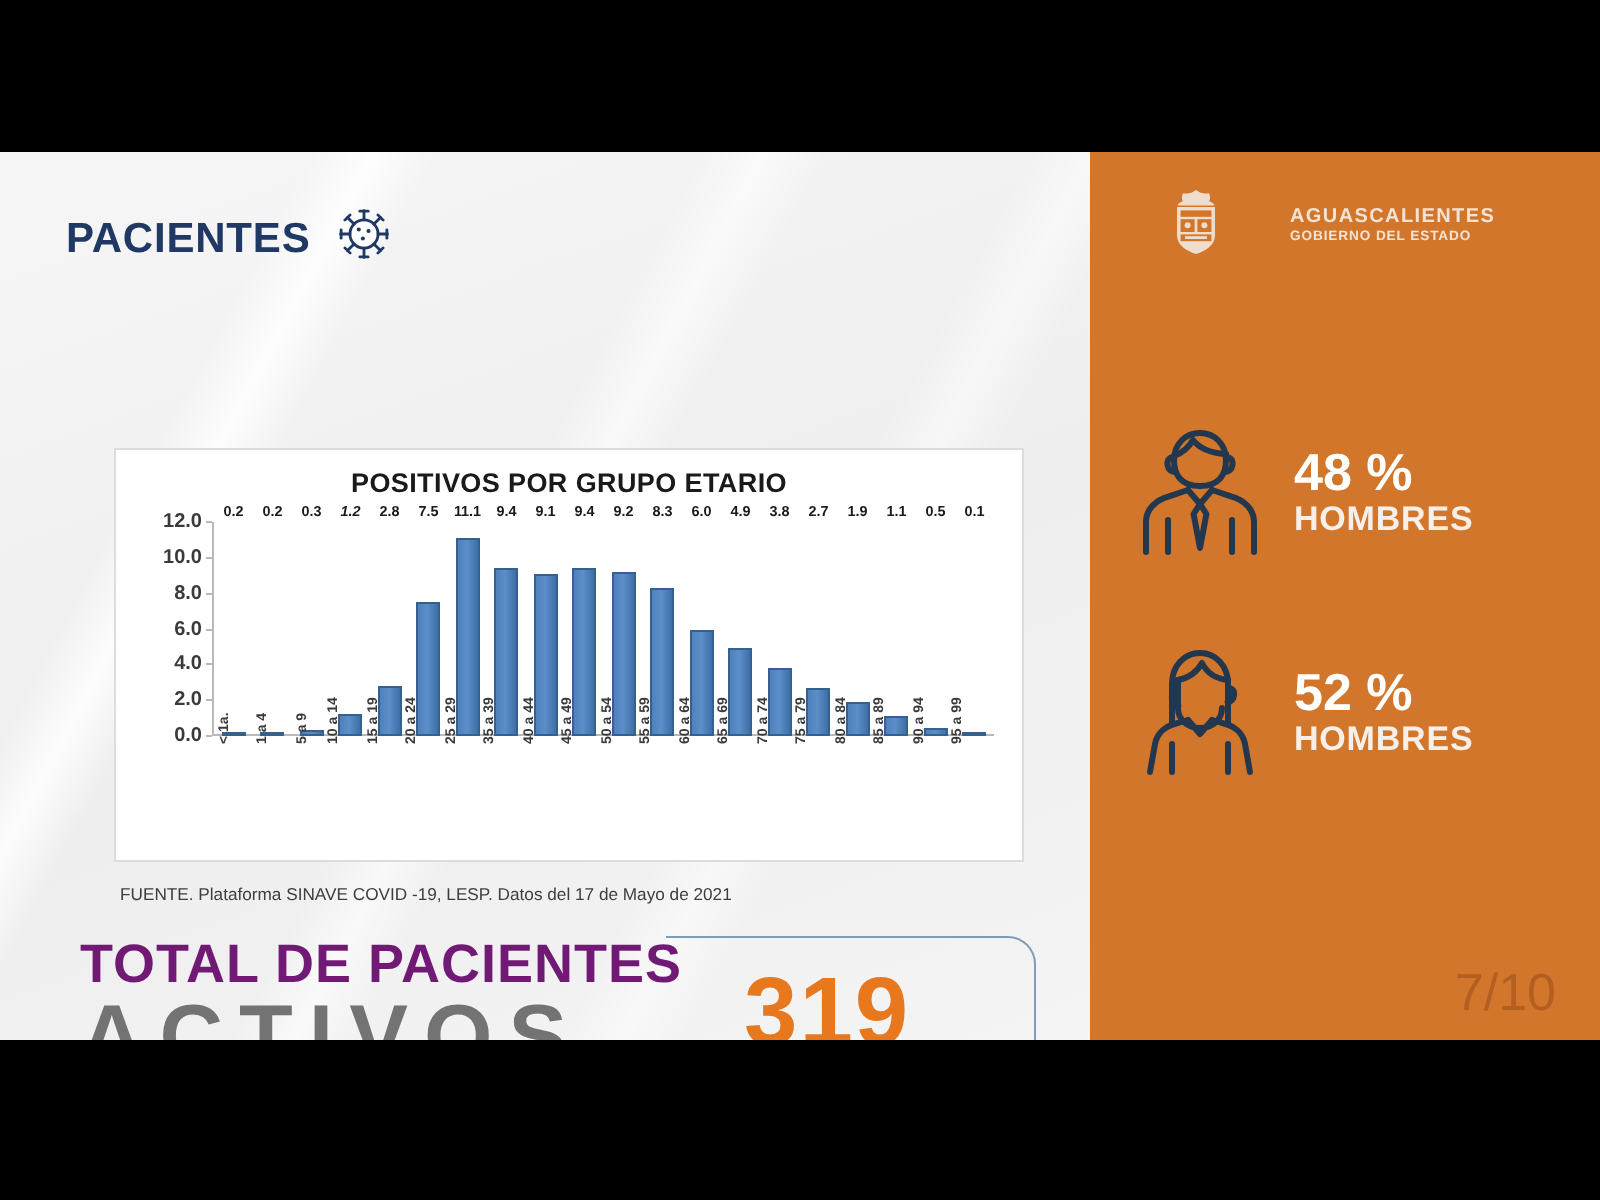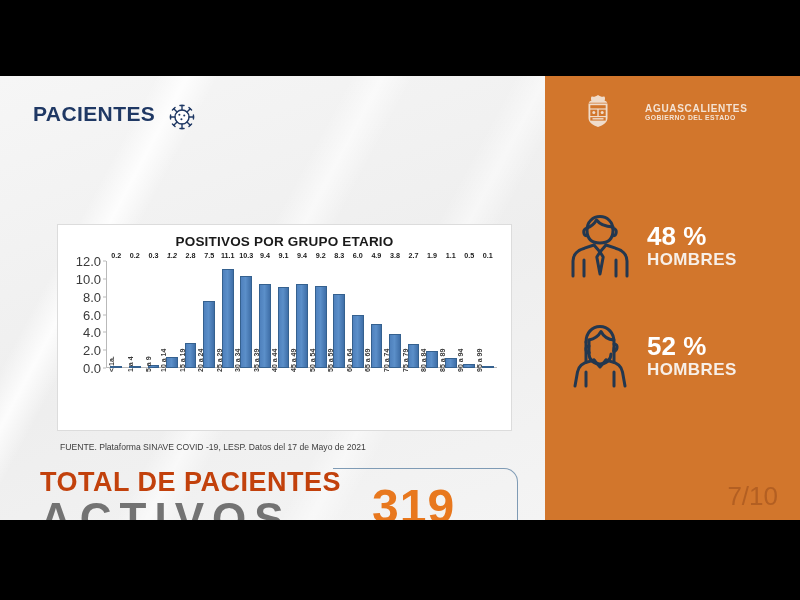--- a/index.html
+++ b/index.html
@@ -13,56 +13,56 @@
   
   #lightpanel{position:absolute;left:0;top:0;width:545px;height:444px;
     background:
       linear-gradient(118deg, rgba(255,255,255,0) 20%, rgba(255,255,255,.85) 24%, rgba(255,255,255,0) 28%),
       linear-gradient(118deg, rgba(255,255,255,0) 45%, rgba(255,255,255,.6) 49%, rgba(255,255,255,0) 53%),
       linear-gradient(118deg, rgba(255,255,255,0) 66%, rgba(255,255,255,.5) 70%, rgba(255,255,255,0) 74%),
       linear-gradient(160deg,#f6f6f6 0%,#eeeeee 55%,#f4f4f4 100%);
   }
 
   
-  #header{position:absolute;left:33px;top:26px;display:flex;align-items:flex-start;gap:9px;}
+  #header{position:absolute;left:33px;top:26px;display:flex;align-items:center;gap:9px;}
   .h-bold{font-size:21px;font-weight:bold;color:#1f3864;letter-spacing:.4px;}
   .h-light{font-size:21px;font-weight:normal;color:#c69a72;letter-spacing:.4px;}
   #virus-icon{margin-left:3px;}
 
   
   #chart-card{position:absolute;left:57px;top:148px;width:455px;height:207px;
     background:#fff;border:1px solid #dcdcdc;box-sizing:border-box;}
   #chart-title{position:absolute;left:0;right:0;top:9px;text-align:center;
     font-size:13.5px;font-weight:bold;color:#1a1a1a;letter-spacing:.2px;}
 
   #plot{position:absolute;left:48px;top:36px;right:14px;bottom:62px;}
   .axis-line{position:absolute;background:#b9b9b9;}
   #yaxis{left:0;top:0;width:1px;height:100%;}
   #xaxis{left:0;bottom:0;width:100%;height:1px;}
 
   .ytick{position:absolute;right:calc(100% + 5px);transform:translateY(-50%);
-    font-size:13px;color:#3a3a3a;font-weight:normal;white-space:nowrap;}
+    font-size:10px;color:#3a3a3a;font-weight:bold;white-space:nowrap;}
   .ytick-mark{position:absolute;left:-3px;width:3px;height:1px;background:#b9b9b9;transform:translateY(-50%);}
 
   #bars{position:absolute;left:1px;right:0;top:0;bottom:0;display:flex;align-items:flex-end;
     justify-content:space-between;}
   .barcol{position:relative;flex:1 1 0;height:100%;display:flex;align-items:flex-end;justify-content:center;}
   .bar{width:63%;background:linear-gradient(90deg,#4f81bd 0%,#5b8fc9 45%,#3f6fa8 100%);
     border:1px solid #35618f;box-sizing:border-box;min-height:1px;}
   .bar-val{position:absolute;bottom:100%;left:50%;transform:translateX(-50%);
     margin-bottom:1px;font-size:7.2px;font-weight:bold;color:#1a1a1a;white-space:nowrap;}
   .xlab{position:absolute;top:calc(100% + 4px);left:50%;
     transform:translateX(-50%) rotate(-90deg);transform-origin:top left;
     font-size:7px;color:#3a3a3a;font-weight:bold;white-space:nowrap;}
 
   #source{position:absolute;left:60px;top:366px;font-size:8.6px;color:#3d3d3d;}
 
   
   #total-block{position:absolute;left:40px;top:392px;}
-  #total-line1{font-size:27px;font-weight:bold;color:#c2410c;letter-spacing:.5px;line-height:1.05;}
+  #total-line1{font-size:27px;font-weight:bold;color:#701a75;letter-spacing:.5px;line-height:1.05;}
   #total-line2{font-size:44px;font-weight:bold;color:#737373;letter-spacing:8px;line-height:1.05;}
   #total-number{position:absolute;left:372px;top:403px;font-size:48px;font-weight:bold;color:#e8781e;letter-spacing:1px;}
   #bracket{position:absolute;left:333px;top:392px;width:185px;height:88px;
     border:1.6px solid #7f9bb5;border-left:none;border-radius:0 14px 14px 0;box-sizing:border-box;}
 
   
   #orange{position:absolute;left:545px;top:0;width:255px;height:444px;background:#d2762c;}
   #logo{position:absolute;left:38px;top:18px;display:flex;align-items:center;gap:8px;}
   #logo-text{color:#f4e3d4;margin-left:24px;}
   #logo-title{font-size:10px;font-weight:bold;letter-spacing:.7px;line-height:1.15;}
@@ -173,26 +173,20 @@
               </div>
               <div class="xlab">20 a 24</div>
             </div>
             <div class="barcol">
               <div class="bar" style="height: 92.5%;">
                 <div class="bar-val">11.1</div>
               </div>
               <div class="xlab">25 a 29</div>
             </div>
             <div class="barcol">
-              <div class="bar" style="height: 85.8333%;">
-                <div class="bar-val">10.3</div>
-              </div>
-              <div class="xlab">30 a 34</div>
-            </div>
-            <div class="barcol">
               <div class="bar" style="height: 78.3333%;">
                 <div class="bar-val">9.4</div>
               </div>
               <div class="xlab">35 a 39</div>
             </div>
             <div class="barcol">
               <div class="bar" style="height: 75.8333%;">
                 <div class="bar-val">9.1</div>
               </div>
               <div class="xlab">40 a 44</div>

